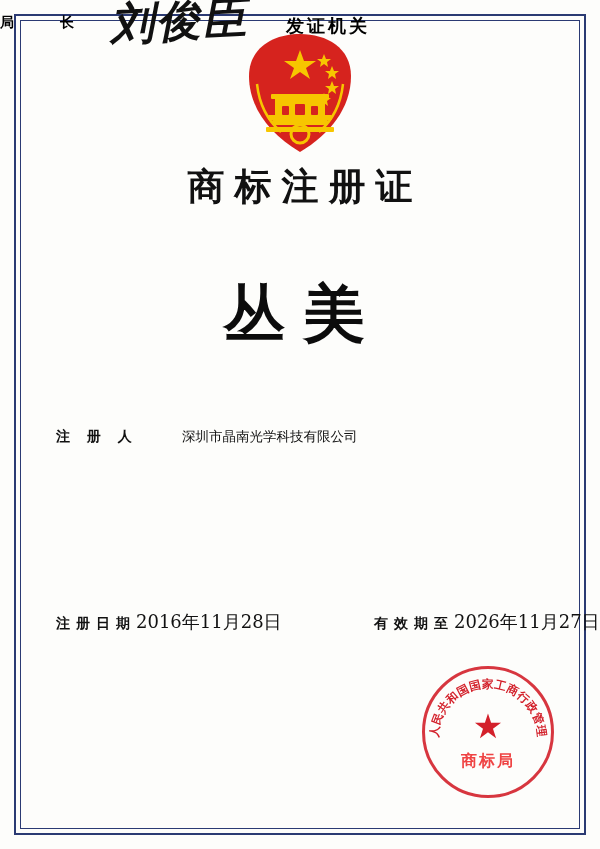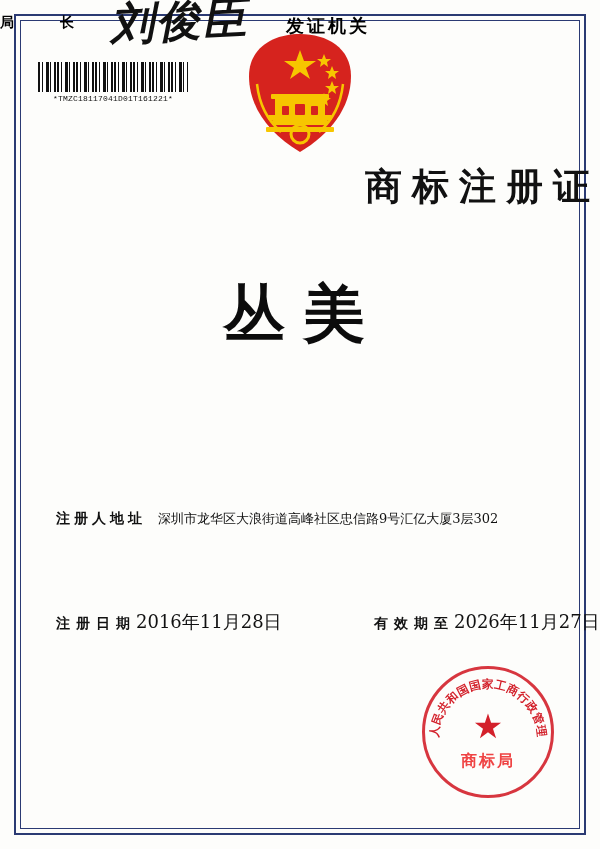--- a/index.html
+++ b/index.html
@@ -94,21 +94,21 @@
     width: 130px;
     height: 130px;
   }
 
   
   .main-title {
     position: absolute;
     left: 0;
     right: 0;
     top: 162px;
-    text-align: right;
+    text-align: center;
     font-size: 37px;
     font-weight: bold;
     letter-spacing: 10px;
     color: #111;
     text-indent: 10px;
     font-family: "DejaVu Serif", serif;
   }
 
   
   .watermark {
@@ -248,24 +248,20 @@
   }
 </style>
 </head>
 <body>
 
 <div class="certificate">
 
   <div class="frame-outer"></div>
   <div class="frame-inner"></div>
 
-  <div class="barcode-block">
-    <div class="barcode-bars"></div>
-    <div class="barcode-text">*TMZC18117041D01T161221*</div>
-  </div>
 
 
   <div class="emblem">
     <svg viewBox="0 0 130 130" width="130" height="130" aria-hidden="true">
 
       <path d="M65 6 C92 6 116 20 116 48 C116 80 95 106 65 124 C35 106 14 80 14 48 C14 20 38 6 65 6 Z" fill="#d6231e"></path>
 
       <g fill="#f7c600">
         <polygon points="65,22 69,33 81,33 71,40 75,51 65,44 55,51 59,40 49,33 61,33"></polygon>
         <polygon points="89,26 91,31 96,31 92,34 93,39 89,36 85,39 86,34 82,31 87,31"></polygon>
@@ -292,24 +288,24 @@
       <path d="M22 56 C24 74 32 92 46 104" stroke="#f7c600" stroke-width="2.5" fill="none"></path>
       <path d="M108 56 C106 74 98 92 84 104" stroke="#f7c600" stroke-width="2.5" fill="none"></path>
     </svg>
   </div>
 
 
   <div class="main-title">商标注册证</div>
 
   <div class="mark">丛美</div>
 
-
-  <div class="field row-address">
-    <span class="field-label">注册人地址</span><span class="field-value">深圳市龙华区大浪街道高峰社区忠信路9号汇亿大厦3层302</span>
-  </div>
+  <div class="field row-registrant">
+    <span class="field-label">注 册 人</span><span class="field-value">深圳市晶南光学科技有限公司</span>
+  </div>
+
 
   <div class="field row-dates">
     <span class="date-left">
       <span class="field-label">注册日期</span><span class="field-value">2016年11月28日</span>
     </span>
     <span class="date-right">
       <span class="field-label">有效期至</span><span class="field-value">2026年11月27日</span>
     </span>
   </div>
 

